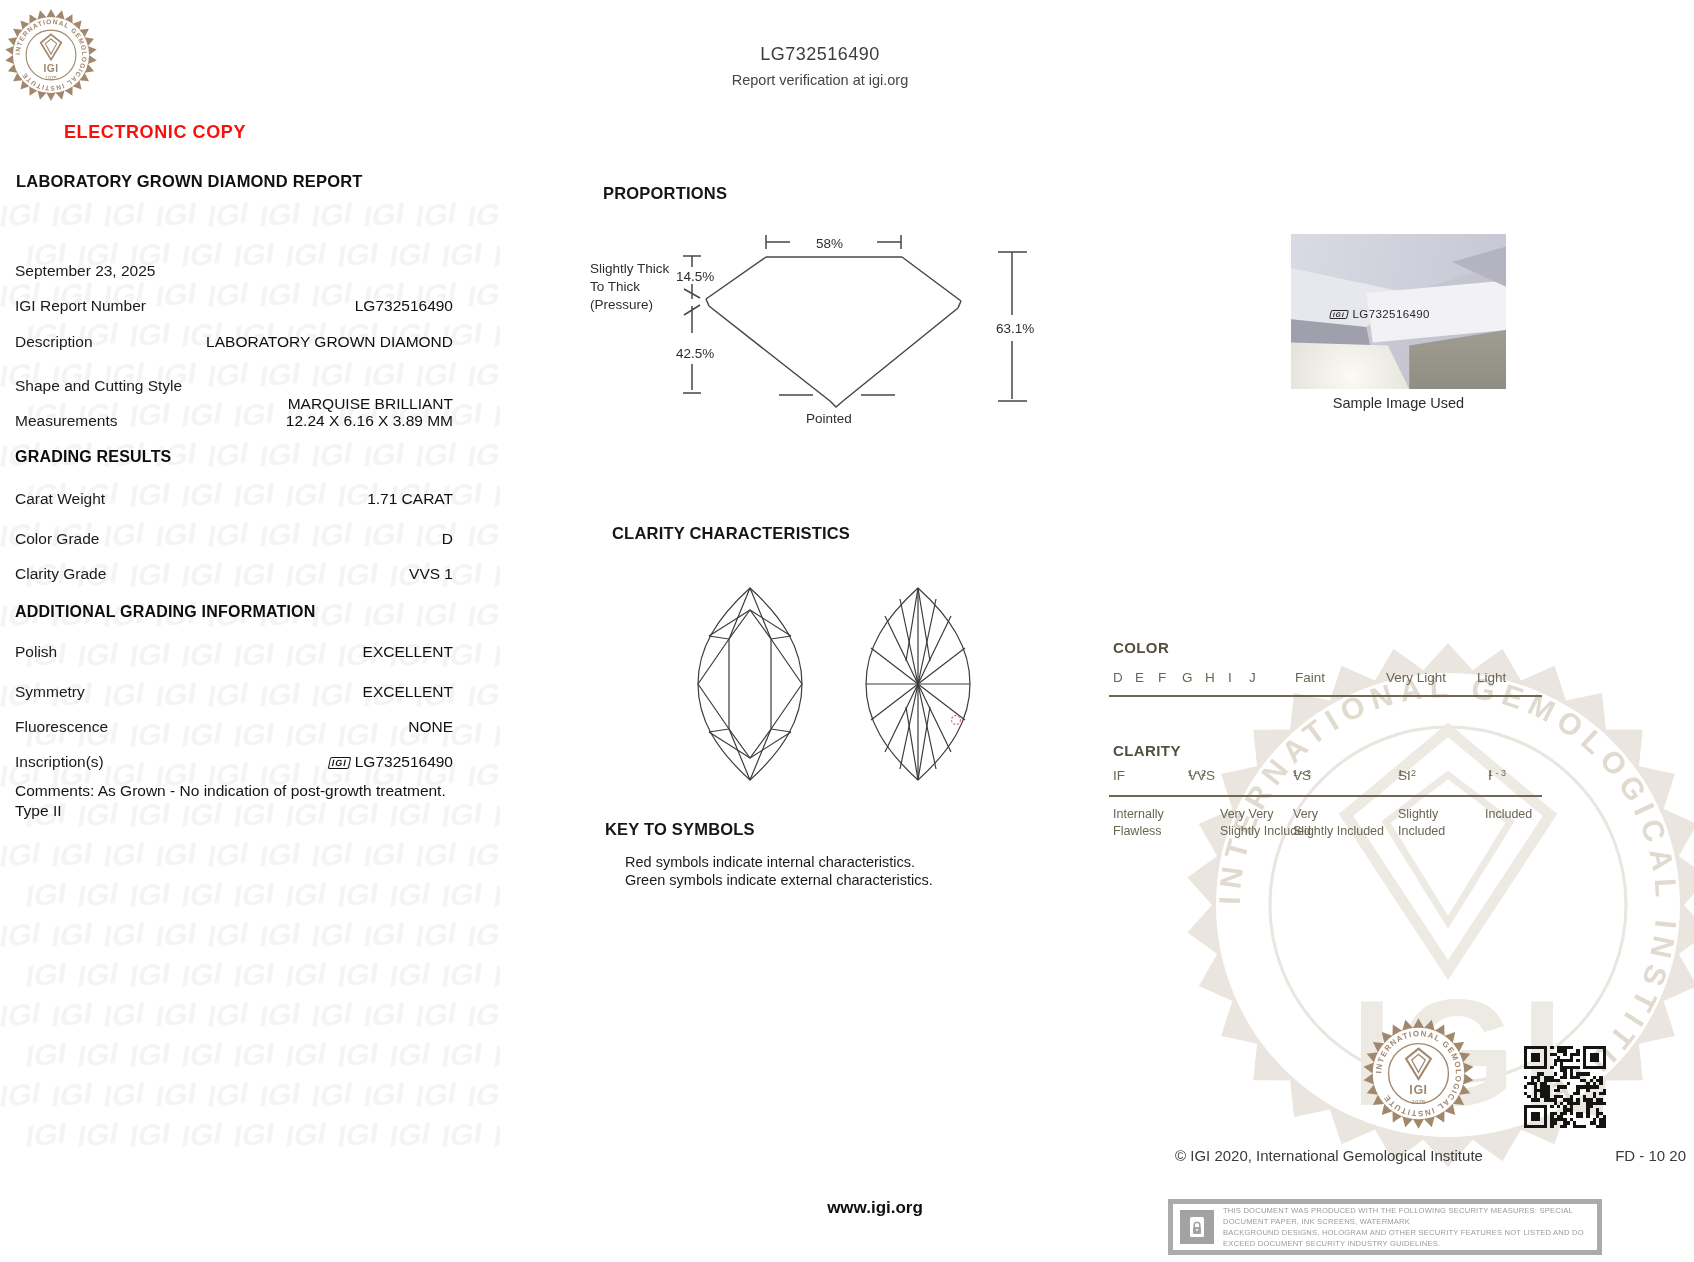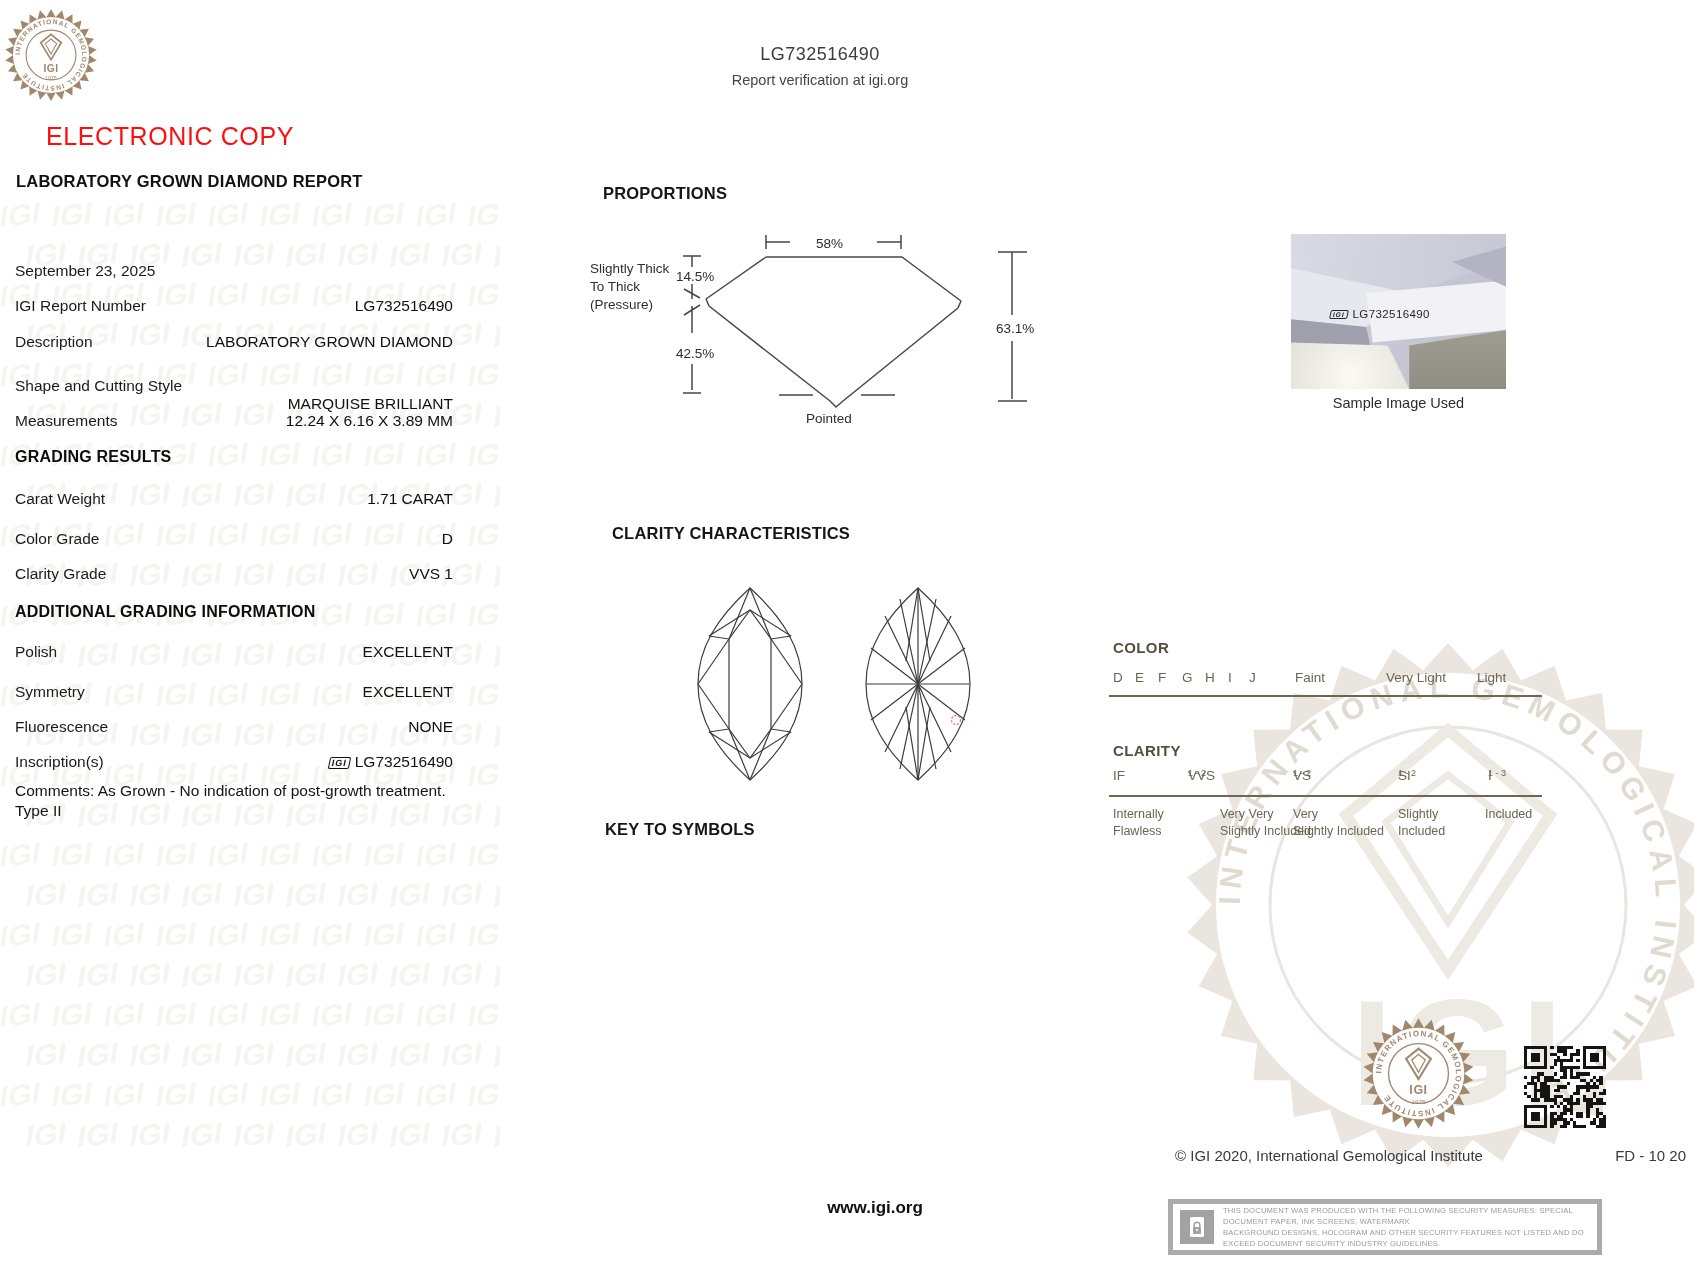--- a/index.html
+++ b/index.html
@@ -2,21 +2,21 @@
 <html><head>
 <meta charset="utf-8">
 <style>
   html,body{margin:0;padding:0;background:#fff;}
   #page{position:relative;width:1694px;height:1262px;background:#fff;overflow:hidden;
         font-family:"Liberation Sans",sans-serif;color:#1b1b1b;}
   .abs{position:absolute;}
   
   .org-name{position:absolute;left:118px;top:20px;font-weight:700;font-size:21.5px;
             line-height:28.5px;letter-spacing:.4px;color:#3d3d3d;}
-  .ecopy{position:absolute;left:46px;top:122px;font-weight:400;font-size:25px;
+  .ecopy{position:absolute;left:64px;top:122px;font-weight:700;font-size:18px;
          letter-spacing:.6px;color:#fb0f0c;}
   .rep-no-top{position:absolute;left:570px;top:44px;width:500px;text-align:center;
               font-size:18px;letter-spacing:.5px;color:#3d3d3d;}
   .rep-verify{position:absolute;left:570px;top:72px;width:500px;text-align:center;
               font-size:14.5px;color:#454545;}
   .doc-title{position:absolute;left:16px;top:172px;font-weight:700;font-size:16.5px;
              letter-spacing:.2px;color:#111;}
   
   .lrow{position:absolute;left:15px;width:438px;display:flex;justify-content:space-between;
         font-size:15.5px;white-space:nowrap;}
@@ -439,20 +439,24 @@
       <path d="M53,2 V194 M1,98 H105"></path>
       <path d="M53,98 L20,30 M53,98 L35,13 M53,98 L71,13 M53,98 L86,30"></path>
       <path d="M53,98 L20,166 M53,98 L35,183 M53,98 L71,183 M53,98 L86,166"></path>
       <path d="M53,98 L6,62 M53,98 L100,62 M53,98 L6,134 M53,98 L100,134"></path>
       <path d="M53,2 L41,75 M53,2 L65,75 M53,194 L41,121 M53,194 L65,121"></path>
       <circle cx="91" cy="134" r="4.5" stroke="#d97a7a" stroke-width="1.3" stroke-dasharray="2.2 1.6"></circle>
     </g>
   </svg>
 
   <div class="sec-h" style="left:605px;top:820px;">KEY TO SYMBOLS</div>
+  <div class="key-lines">
+    <div>Red symbols indicate internal characteristics.</div>
+    <div>Green symbols indicate external characteristics.</div>
+  </div>
 
   <div class="sample">
     <div class="f" style="clip-path:polygon(0 0,100% 0,100% 18%,55% 38%,0 22%);background:linear-gradient(100deg,#dadae4,#c6c6d4);"></div>
     <div class="f" style="clip-path:polygon(0 22%,55% 38%,35% 60%,0 55%);background:#e7e7ee;"></div>
     <div class="f" style="clip-path:polygon(0 55%,35% 60%,38% 80%,0 86%);background:#9fa0ac;"></div>
     <div class="f" style="clip-path:polygon(35% 38%,100% 30%,100% 62%,38% 70%);background:#f1f1f6;"></div>
     <div class="f" style="clip-path:polygon(75% 18%,100% 8%,100% 34%);background:#b3b3c1;"></div>
     <div class="f" style="clip-path:polygon(0 70%,45% 72%,55% 100%,0 100%);background:radial-gradient(circle at 28% 92%,#fbfbf4,#c6c6bd 70%);"></div>
     <div class="f" style="clip-path:polygon(55% 72%,100% 62%,100% 100%,55% 100%);background:linear-gradient(#b7b5aa,#908e83);"></div>
     <div class="insc"><span class="igi-mark">IGI</span><span>LG732516490</span></div>

